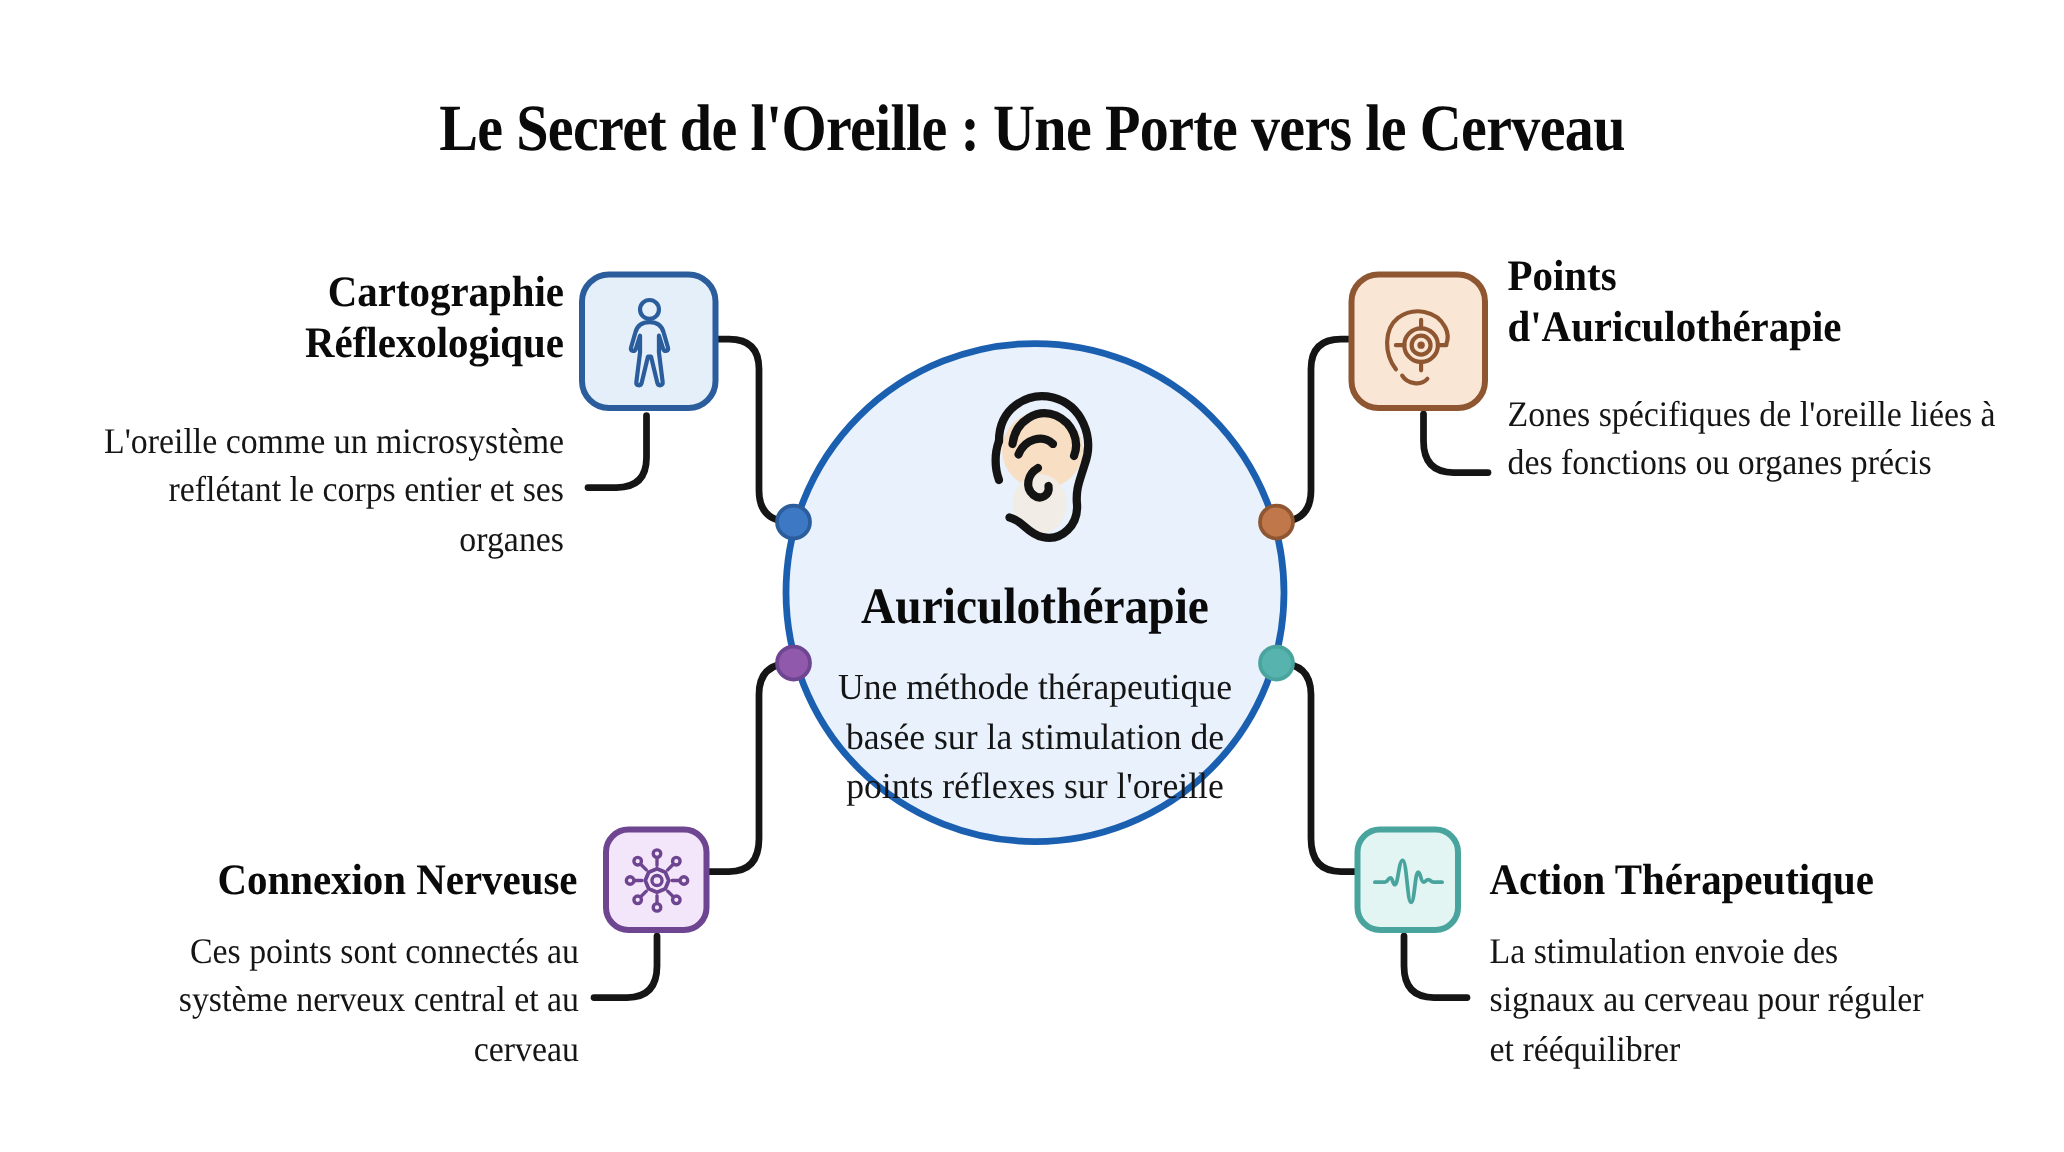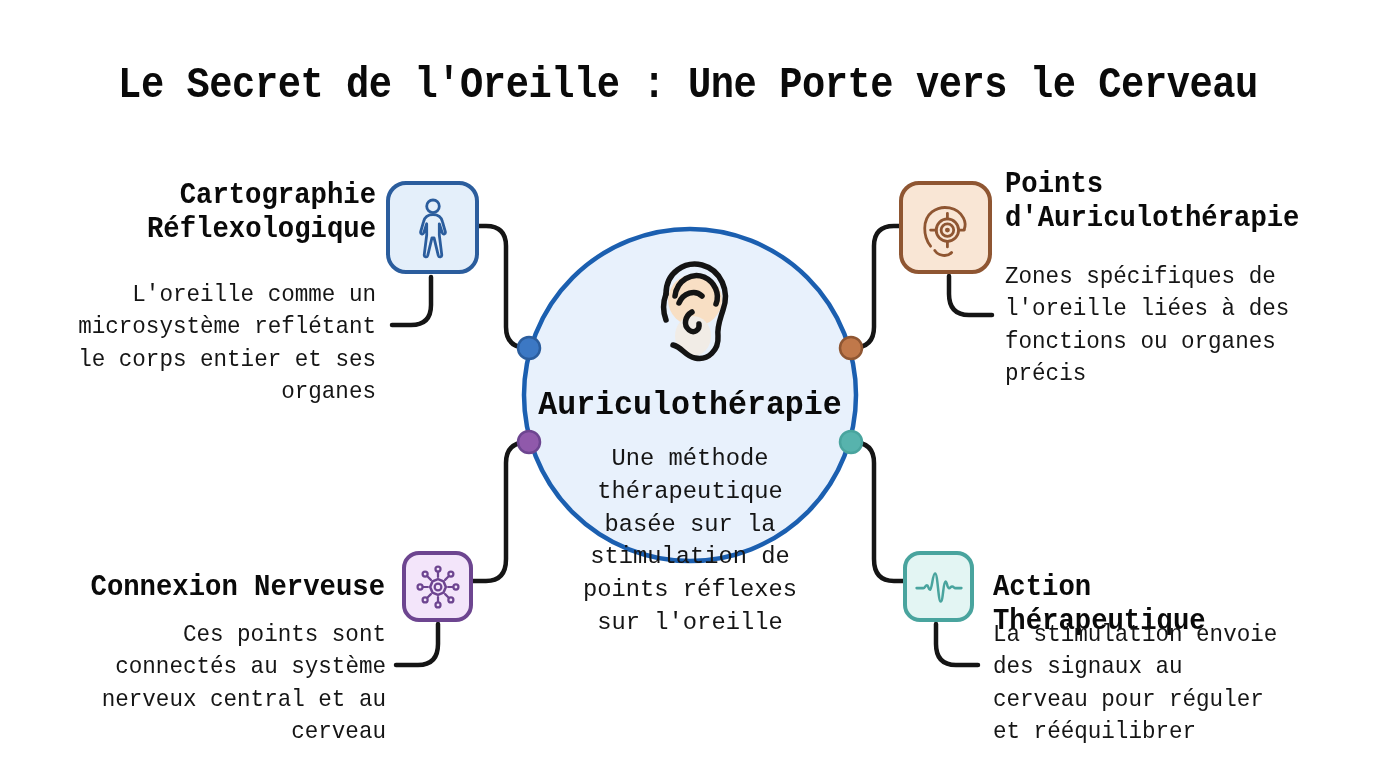--- a/index.html
+++ b/index.html
@@ -1,18 +1,18 @@
 <!DOCTYPE html>
 <html><head>
 <meta charset="utf-8">
 <style>
   html,body{margin:0;padding:0;background:#ffffff;}
   #canvas{
     position:relative;width:1376px;height:768px;background:#ffffff;overflow:hidden;
-    font-family:Liberation Mono, monospace;color:#0d0d0d;
+    font-family:Liberation Serif, serif;color:#0d0d0d;
   }
   .main-title{
     position:absolute;top:60px;left:0;width:1376px;text-align:center;
     font-size:44px;font-weight:bold;letter-spacing:-0.5px;color:#0a0a0a;
     transform:scaleX(0.88);transform-origin:center top;
   }
   #diagram-svg{position:absolute;left:0;top:0;z-index:1;}
   .connector{fill:none;stroke-width:4.5px;stroke-linecap:round;}
   .node-box{
     position:absolute;box-sizing:border-box;border-radius:20px;z-index:2;

